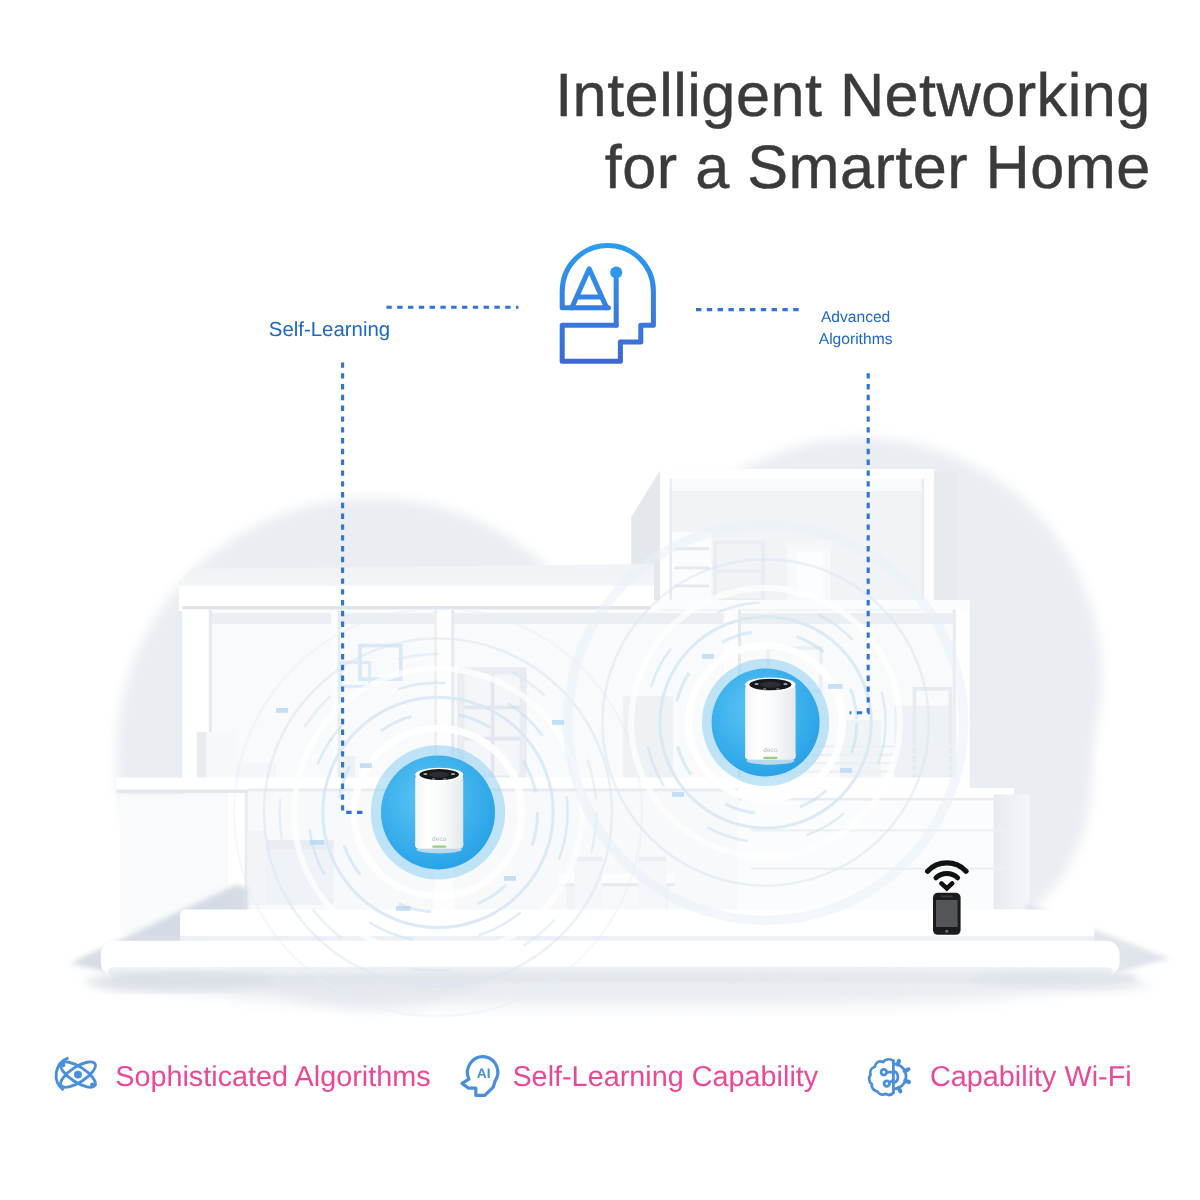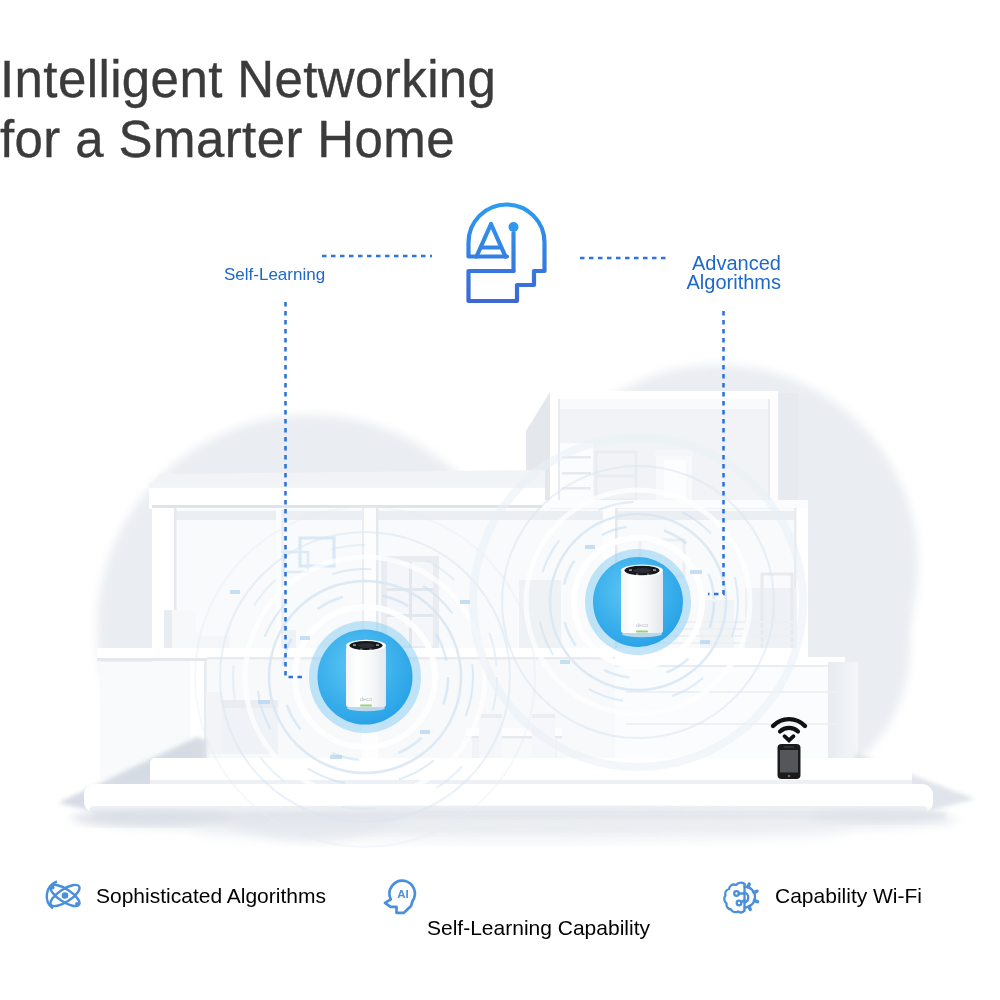--- a/index.html
+++ b/index.html
@@ -1,24 +1,24 @@
 <!DOCTYPE html>
 <html><head>
 <meta charset="utf-8">
 <style>
 html,body{margin:0;padding:0;width:1000px;height:1000px;background:#ffffff;overflow:hidden}
 body{font-family:"Liberation Sans",sans-serif;position:relative}
 .abs{position:absolute}
-#title{left:0;top:50px;width:959px;text-align:left;font-size:51px;line-height:60px;color:#3b3b3b;letter-spacing:0.4px;-webkit-text-stroke:0.35px #3b3b3b}
+#title{left:0;top:50px;width:959px;text-align:right;font-size:51px;line-height:60px;color:#3b3b3b;letter-spacing:0.4px;-webkit-text-stroke:0.35px #3b3b3b}
 .lbl{color:#1e68c8;font-size:17px}
 #lblL{left:224px;top:265px}
-#lblR{left:681px;top:254px;width:100px;text-align:right;font-size:20px;line-height:19px}
-.feat{color:#000000;font-size:21px}
+#lblR{left:663px;top:254px;width:100px;text-align:center;font-size:13px;line-height:19px}
+.feat{color:#ec4899;font-size:24px}
 #f1{left:96px;top:884px}
-#f2{left:427px;top:916px}
+#f2{left:427px;top:884px}
 #f3{left:775px;top:884px}
 </style>
 </head>
 <body>
 <svg class="abs" style="left:0;top:0" width="1000" height="1000" viewBox="0 0 1000 1000">
 <defs>
 <linearGradient id="aig" gradientUnits="userSpaceOnUse" x1="0" y1="202" x2="0" y2="303">
   <stop offset="0" stop-color="#2B9DF1"></stop>
         <stop offset="1" stop-color="#3E66D5"></stop>
 </linearGradient>

